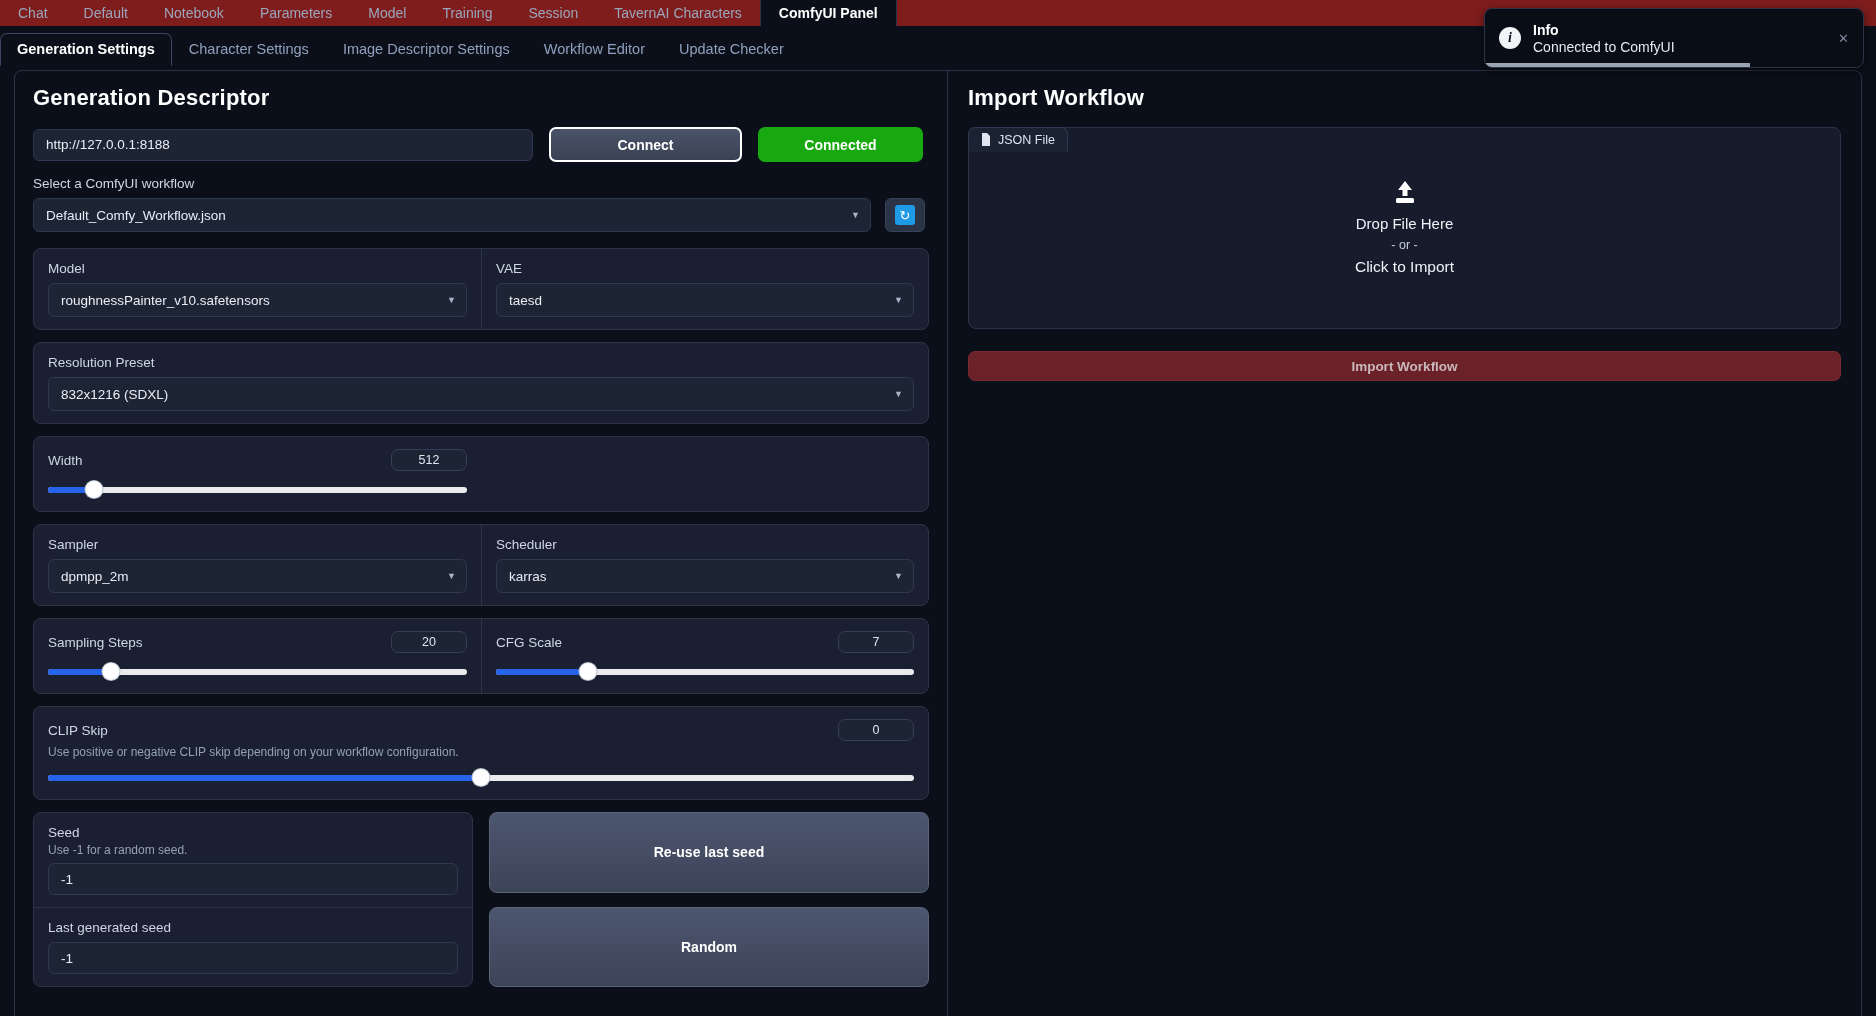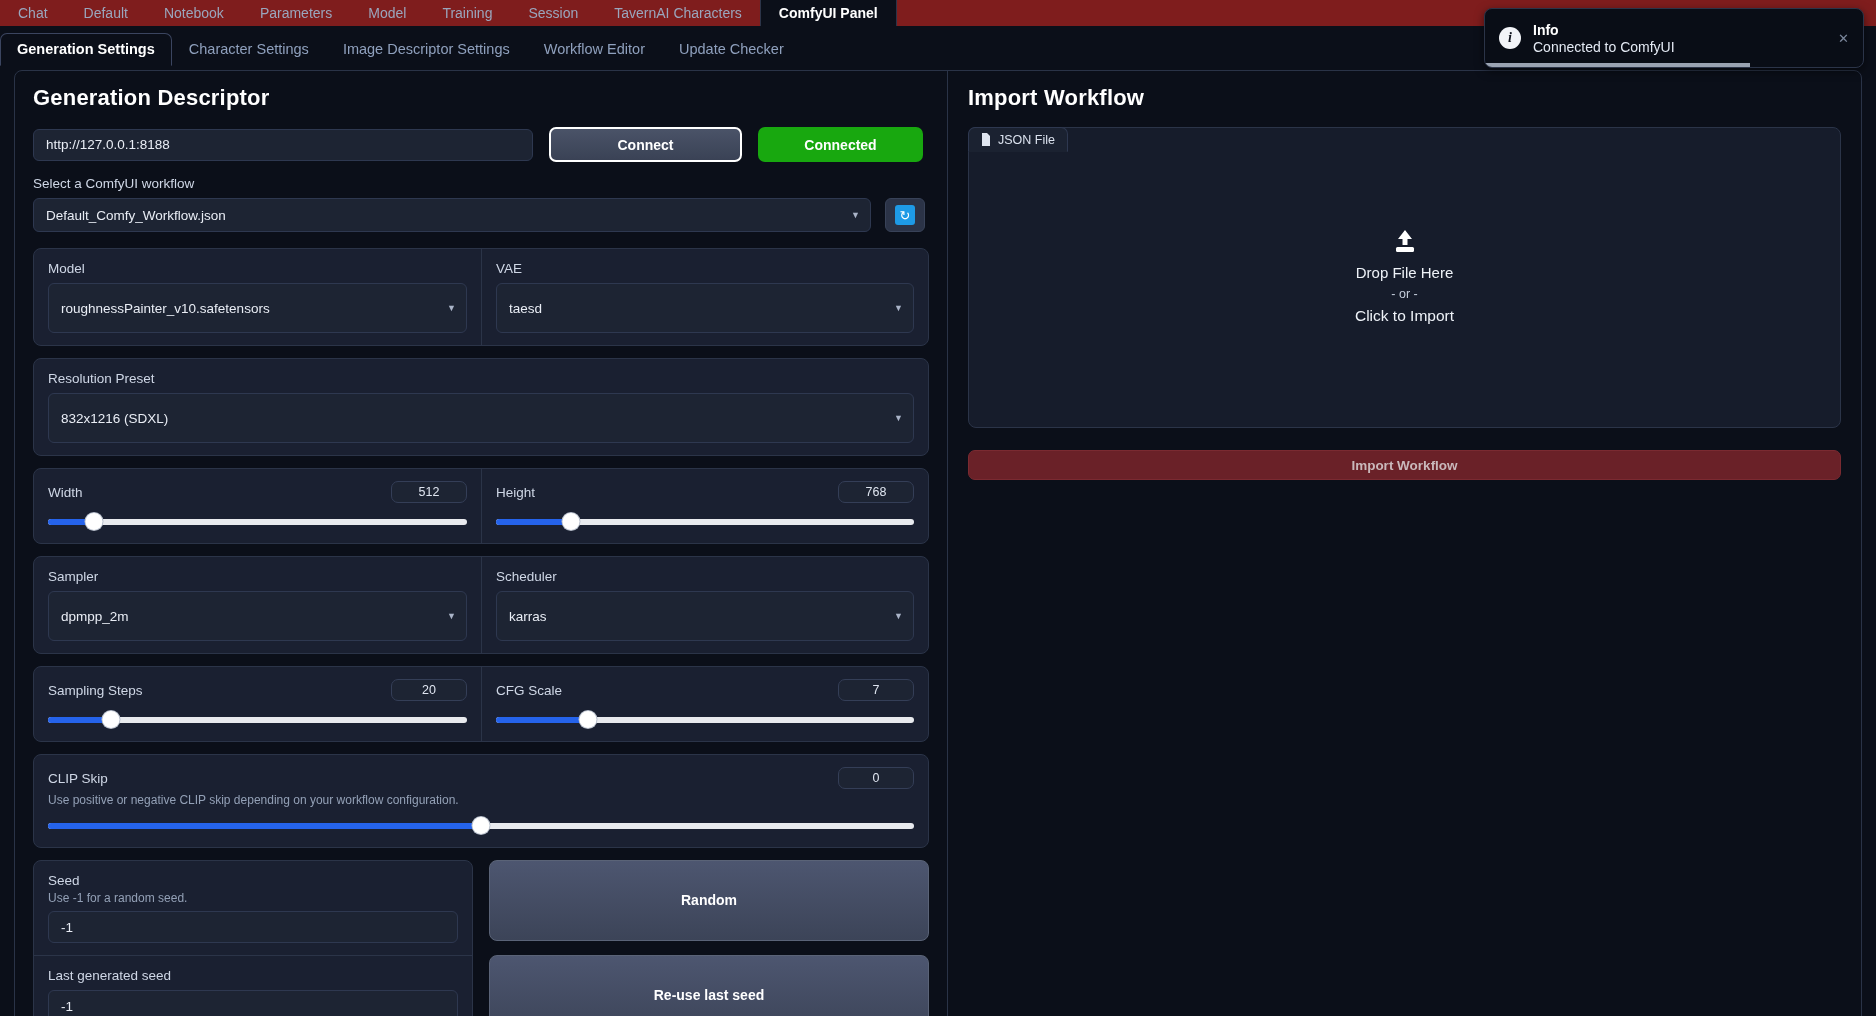--- a/index.html
+++ b/index.html
@@ -122,21 +122,21 @@
     width: 165px;
     background: #18a80f;
     border: none;
     color: #ffffff;
   }
 
   .select {
     background: #1d2433;
     border: 1px solid #2e3850;
     border-radius: 6px;
-    height: 50px;
+    height: 34px;
     display: flex; align-items: center; justify-content: space-between;
     padding: 0 10px 0 12px;
     font-size: 13.5px;
     color: #e9edf5;
     cursor: pointer;
   }
   .caret { color: #aab4c8; font-size: 9px; }
 
   .row-workflow { display:flex; gap:14px; align-items:center; margin-bottom: 16px; }
   .row-workflow .select { width: 838px; height: 34px;}
@@ -224,21 +224,21 @@
     display:flex;align-items:center;justify-content:center;
     font-size: 14px; font-weight: bold; color:#fff;
     cursor:pointer;
   }
 
   
   .dropzone-wrap {
     border: 1px solid #2b3448;
     border-radius: 8px;
     background: #161c2b;
-    height: 301px;
+    height: 202px;
     position: relative;
     margin-bottom: 22px;
   }
   .filechip {
     position: absolute; top: -1px; left: -1px;
     background: #1b2231;
     border: 1px solid #2e3850;
     border-bottom-color: #1b2231;
     border-radius: 7px 7px 0 0;
     height: 25px;
@@ -372,31 +372,20 @@
         <div class="slider-head">
           <span class="fieldlabel" style="margin:0">Width</span>
           <span class="numbox">512</span>
         </div>
         <div class="slider">
           <div class="track"></div>
           <div class="fill" style="width: 11%;"></div>
           <div class="thumb" style="left: 11%;"></div>
         </div>
       </div>
-      <div class="half">
-        <div class="slider-head">
-          <span class="fieldlabel" style="margin:0">Height</span>
-          <span class="numbox">768</span>
-        </div>
-        <div class="slider">
-          <div class="track"></div>
-          <div class="fill" style="width: 18%;"></div>
-          <div class="thumb" style="left: 18%;"></div>
-        </div>
-      </div>
     </div>
 
     <div class="panel">
       <div class="half">
         <div class="fieldlabel">Sampler</div>
         <div class="select">
           <span>dpmpp_2m</span>
           <span class="caret">▼</span>
         </div>
       </div>
@@ -453,22 +442,22 @@
           <div class="fieldlabel" style="margin-bottom:3px">Seed</div>
           <div class="helptext">Use -1 for a random seed.</div>
           <div class="textinput">-1</div>
         </div>
         <div class="seed-cell">
           <div class="fieldlabel">Last generated seed</div>
           <div class="textinput">-1</div>
         </div>
       </div>
       <div class="seed-btns">
+        <div class="bigbtn">Re-use last seed</div>
         <div class="bigbtn">Random</div>
-        <div class="bigbtn">Re-use last seed</div>
       </div>
     </div>
 
   </div>
 
   <div class="col-right">
     <h2 class="section-title">Import Workflow</h2>
 
     <div class="dropzone-wrap">
       <div class="filechip">

